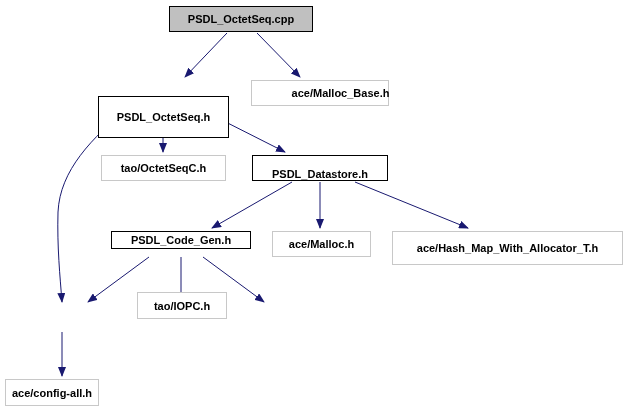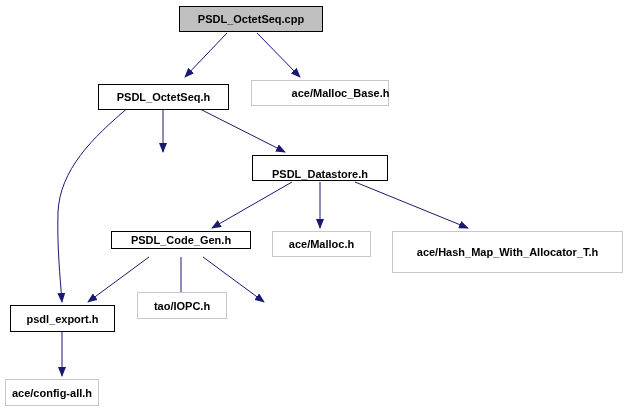--- a/index.html
+++ b/index.html
@@ -69,43 +69,43 @@
       <path d="M129,107 C92,138 60,170 58,212 C57,247 60,276 62,302" class="edge" marker-end="url(#arrowhead)"></path>
       <path d="M292,182 L212,228" class="edge" marker-end="url(#arrowhead)"></path>
       <path d="M320,182 L320,228" class="edge" marker-end="url(#arrowhead)"></path>
       <path d="M355,182 L468,228" class="edge" marker-end="url(#arrowhead)"></path>
       <path d="M149,257 L88,302" class="edge" marker-end="url(#arrowhead)"></path>
       <path d="M181,257 L181,302" class="edge" marker-end="url(#arrowhead)"></path>
       <path d="M203,257 L264,302" class="edge" marker-end="url(#arrowhead)"></path>
       <path d="M62,332 L62,376" class="edge" marker-end="url(#arrowhead)"></path>
     </svg>
 
-<div class="node root" style="left: 179px; top: 6px; width: 144px; height: 26px;">
+<div class="node root" style="left: 169px; top: 6px; width: 144px; height: 26px;">
       <span>PSDL_OctetSeq.cpp</span>
     </div>
-    <div class="node linked" style="left: 98px; top: 84px; width: 131px; height: 26px;">
+    <div class="node linked" style="left: 98px; top: 96px; width: 131px; height: 42px;">
       <span>PSDL_OctetSeq.h</span>
     </div>
     <div class="node plain" style="left: 251px; top: 80px; width: 138px; height: 26px; padding-left: 41px;">
       <span>ace/Malloc_Base.h</span>
+    </div>
+    <div class="node plain" style="left: 101px; top: 155px; width: 125px; height: 26px;">
+      <span>tao/OctetSeqC.h</span>
     </div>
     <div class="node linked" style="left: 252px; top: 155px; width: 136px; height: 26px; align-items: flex-end;">
       <span>PSDL_Datastore.h</span>
     </div>
     <div class="node linked" style="left: 111px; top: 231px; width: 140px; height: 18px;">
       <span>PSDL_Code_Gen.h</span>
     </div>
     <div class="node plain" style="left: 272px; top: 231px; width: 99px; height: 26px;">
       <span>ace/Malloc.h</span>
     </div>
-    <div class="node plain" style="left: 392px; top: 231px; width: 231px; height: 42px;">
+    <div class="node plain" style="left: 392px; top: 231px; width: 231px; height: 34px;">
       <span>ace/Hash_Map_With_Allocator_T.h</span>
-    </div>
-    <div class="node linked" style="left: 10px; top: 305px; width: 105px; height: 27px;">
-      <span>psdl_export.h</span>
     </div>
     <div class="node plain" style="left: 137px; top: 292px; width: 90px; height: 27px;">
       <span>tao/IOPC.h</span>
     </div>
     <div class="node plain" style="left: 5px; top: 379px; width: 94px; height: 27px;">
       <span>ace/config-all.h</span>
     </div>
   </div>
 
 </body></html>

